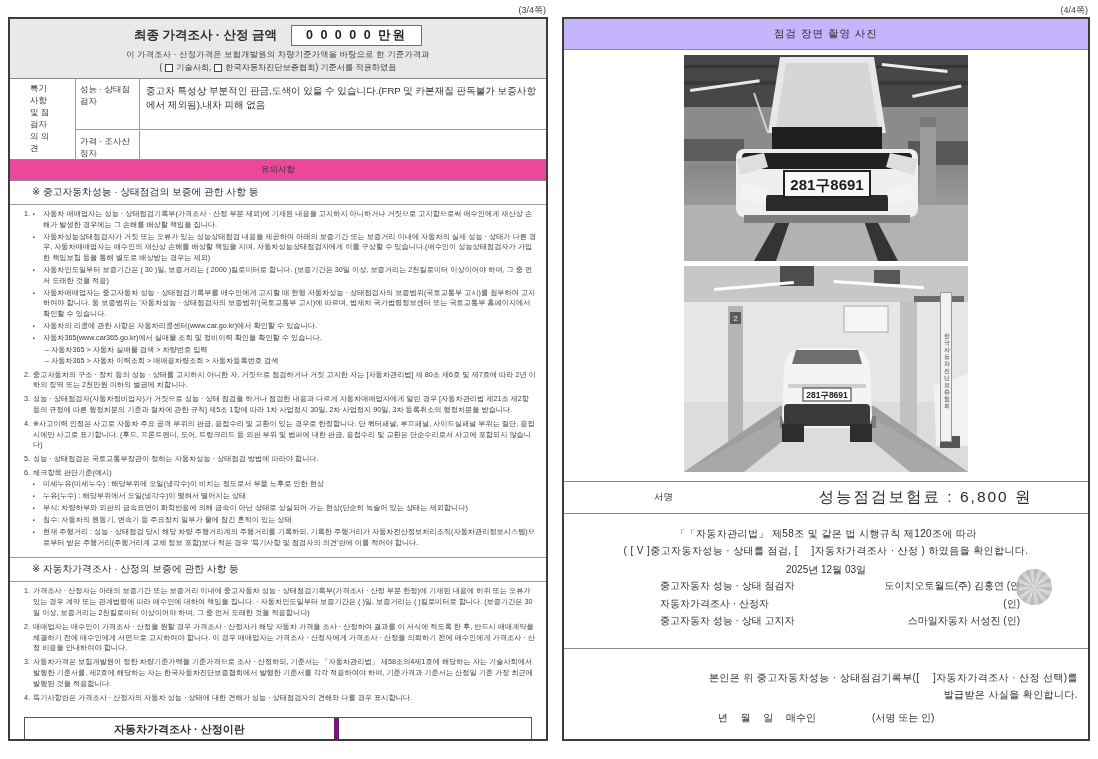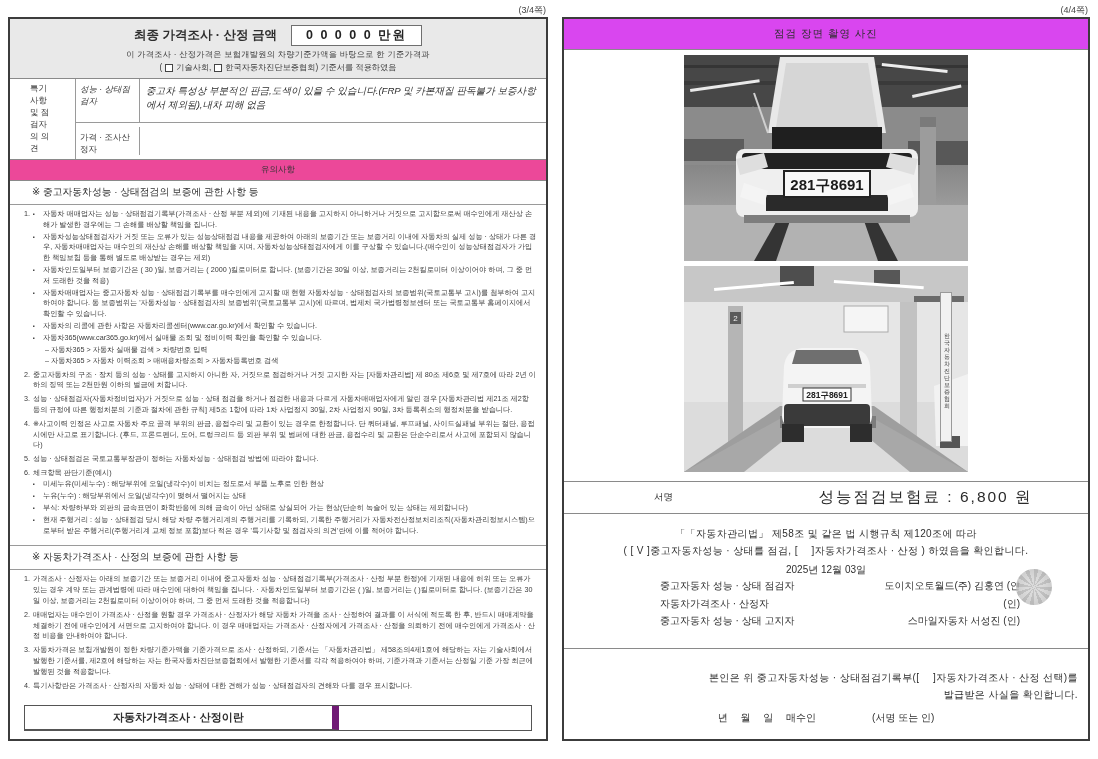--- a/index.html
+++ b/index.html
@@ -20,43 +20,43 @@
   .price-title { font-weight:bold; font-size:12.5px; color:#2e2e2e; }
   .amount-box { background:#fff; border:1px solid #6f6f6f; font-weight:bold; font-size:12.5px; padding:1px 14px; letter-spacing:2px; color:#222; }
   .price-note { font-size:8.2px; color:#3a3a3a; margin-top:3px; letter-spacing:.3px; }
   .price-note2 { font-size:8.2px; color:#3a3a3a; margin-top:2px; display:flex; justify-content:center; align-items:center; gap:3px; }
   .cbx { display:inline-block; width:8px; height:8px; border:1px solid #444; background:#fff; }
 
   .opinion { display:grid; grid-template-columns:66px 64px 1fr; border-bottom:1px solid #8a8a8a; }
   .op-head { grid-row:1 / span 2; border-right:1px solid #9a9a9a; font-size:8.5px; display:flex; align-items:center; padding:4px 20px; color:#3a3a3a; }
   .op-label { border-right:1px solid #9a9a9a; font-size:8.5px; padding:5px 4px; color:#3a3a3a; }
   .op-value { font-size:9.6px; padding:5px 6px; line-height:1.45; color:#2f2f2f; }
-  .op-row1-label, .op-row1-value { border-bottom:1px solid #9a9a9a; height:44px;font-style:italic; }
+  .op-row1-label, .op-row1-value { border-bottom:1px solid #9a9a9a; height:51px; }
   .op-row2-label, .op-row2-value { height:28px; }
 
   .notice-bar { background:#ec4899; border-bottom:1px solid #8a8a8a; text-align:center; font-size:8.5px; padding:4px 0; color:#333; }
   .sec-title { font-weight:normal; font-size:9.8px; padding:5px 0 5px 22px; border-bottom:1px solid #9a9a9a; color:#2e2e2e; }
   .sec-items { padding:4px 8px 5px 10px; border-bottom:1px solid #9a9a9a; }
   .sec-items.last { border-bottom:none; }
   .n-item { display:flex; gap:3px; margin-bottom:3px; }
   .n-num { font-size:7.2px; min-width:10px; text-align:right; line-height:1.5; color:#3a3a3a; }
   .n-body { flex:1; }
   .n-text, .n-bullet, .n-sub { font-size:7.2px; line-height:1.5; color:#3a3a3a; }
   .n-bullet { display:flex; gap:8px; margin-bottom:1px; }
   .n-dot { font-size:5.5px; line-height:2; }
   .n-sub { padding-left:12px; }
 
   .def-wrap { margin:6px 14px 0 14px; border:1px solid #555; }
-  .def-title { width:62%; border-right:7px solid #701a75; border-bottom:1px solid #555; text-align:center; font-weight:bold; font-size:11px; padding:4px 0; color:#2e2e2e; }
+  .def-title { width:62%; border-right:5px solid #701a75; border-bottom:1px solid #555; text-align:center; font-weight:bold; font-size:11px; padding:4px 0; color:#2e2e2e; }
 
   
   .page.right { left:562px; width:528px; }
   .page.right .page-border { height:724px; }
 
-  .photo-bar { background:#d946ef; border-bottom:1px solid #8a8a8a; text-align:center; font-size:10.5px; padding:8px 0; color:#2e2e2e; letter-spacing:1px; }
+  .photo-bar { background:#c4b5fd; border-bottom:1px solid #8a8a8a; text-align:center; font-size:10.5px; padding:8px 0; color:#2e2e2e; letter-spacing:1px; }
   .photo-area { padding:5px 0 4px; }
   .photo { position:relative; width:284px; margin:0 auto 5px; height:206px; background:#fde047; }
   .pillar-sign { position:absolute; right:16px; top:26px; width:12px; height:150px; background:#f2f2f2; border:1px solid #9a9a9a;
     writing-mode:vertical-rl; text-orientation:upright; font-size:6px; color:#444; text-align:center; letter-spacing:1px; overflow:hidden; }
 
   .sign-row { display:grid; grid-template-columns:38% 62%; border-top:1px solid #8a8a8a; border-bottom:1px solid #8a8a8a; height:33px; align-items:center; }
   .sign-label { text-align:center; font-size:9.5px; color:#333; }
   .sign-fee { font-size:15.5px; color:#2a2a2a; letter-spacing:2px; text-align:center; }
 
   .cert { padding:12px 10px 8px; }
@@ -175,20 +175,24 @@
               <div class="n-bullet">
                 <span class="n-dot">▪</span>
                 <div>누유(누수) : 해당부위에서 오일(냉각수)이 맺혀서 떨어지는 상태</div>
               </div>
               <div class="n-bullet">
                 <span class="n-dot">▪</span>
                 <div>부식: 차량하부와 외판의 금속표면이 화학반응에 의해 금속이 아닌 상태로 상실되어 가는 현상(단순히 녹슬어 있는 상태는 제외합니다)</div>
               </div>
               <div class="n-bullet">
                 <span class="n-dot">▪</span>
+                <div>침수: 자동차의 원동기, 변속기 등 주요장치 일부가 물에 잠긴 흔적이 있는 상태</div>
+              </div>
+              <div class="n-bullet">
+                <span class="n-dot">▪</span>
                 <div>현재 주행거리 : 성능 · 상태점검 당시 해당 차량 주행거리계의 주행거리를 기록하되, 기록한 주행거리가 자동차전산정보처리조직(자동차관리정보시스템)으로부터 받은 주행거리(주행거리계 교체 정보 포함)보다 적은 경우 '특기사항 및 점검자의 의견'란에 이를 적어야 합니다.</div>
               </div>
             </div>
           </div>
         </div>
 
       <div class="sec-title">※ 자동차가격조사 · 산정의 보증에 관한 사항 등</div>
       <div class="sec-items last" id="sec2">
           <div class="n-item">
             <span class="n-num">1.</span>

